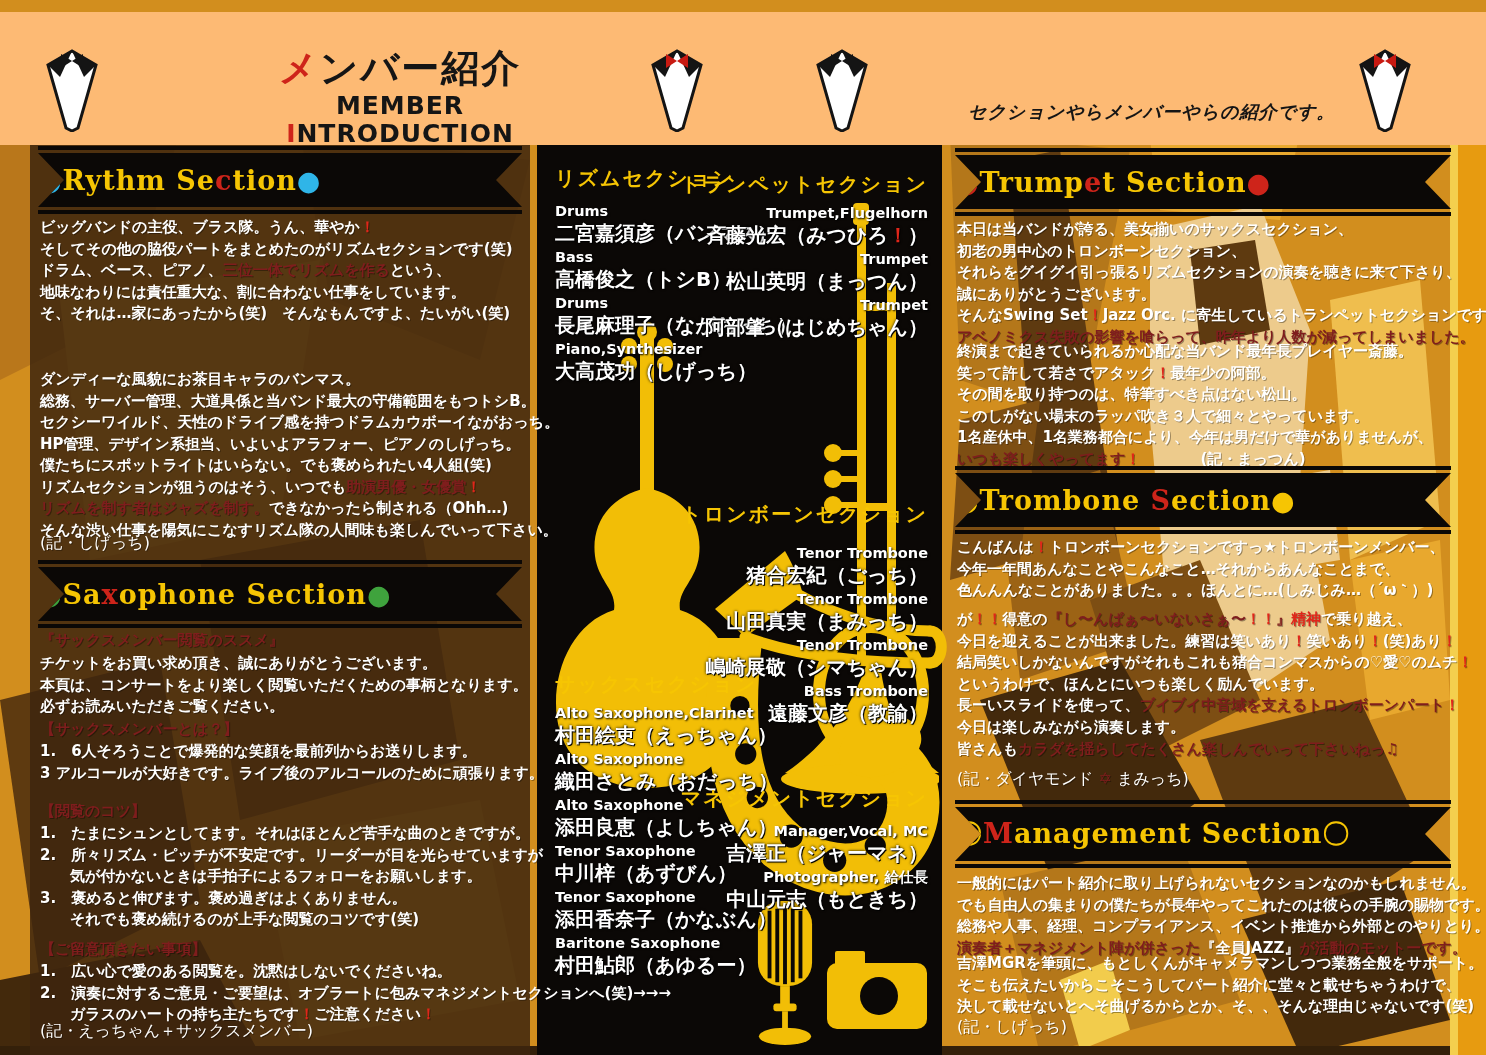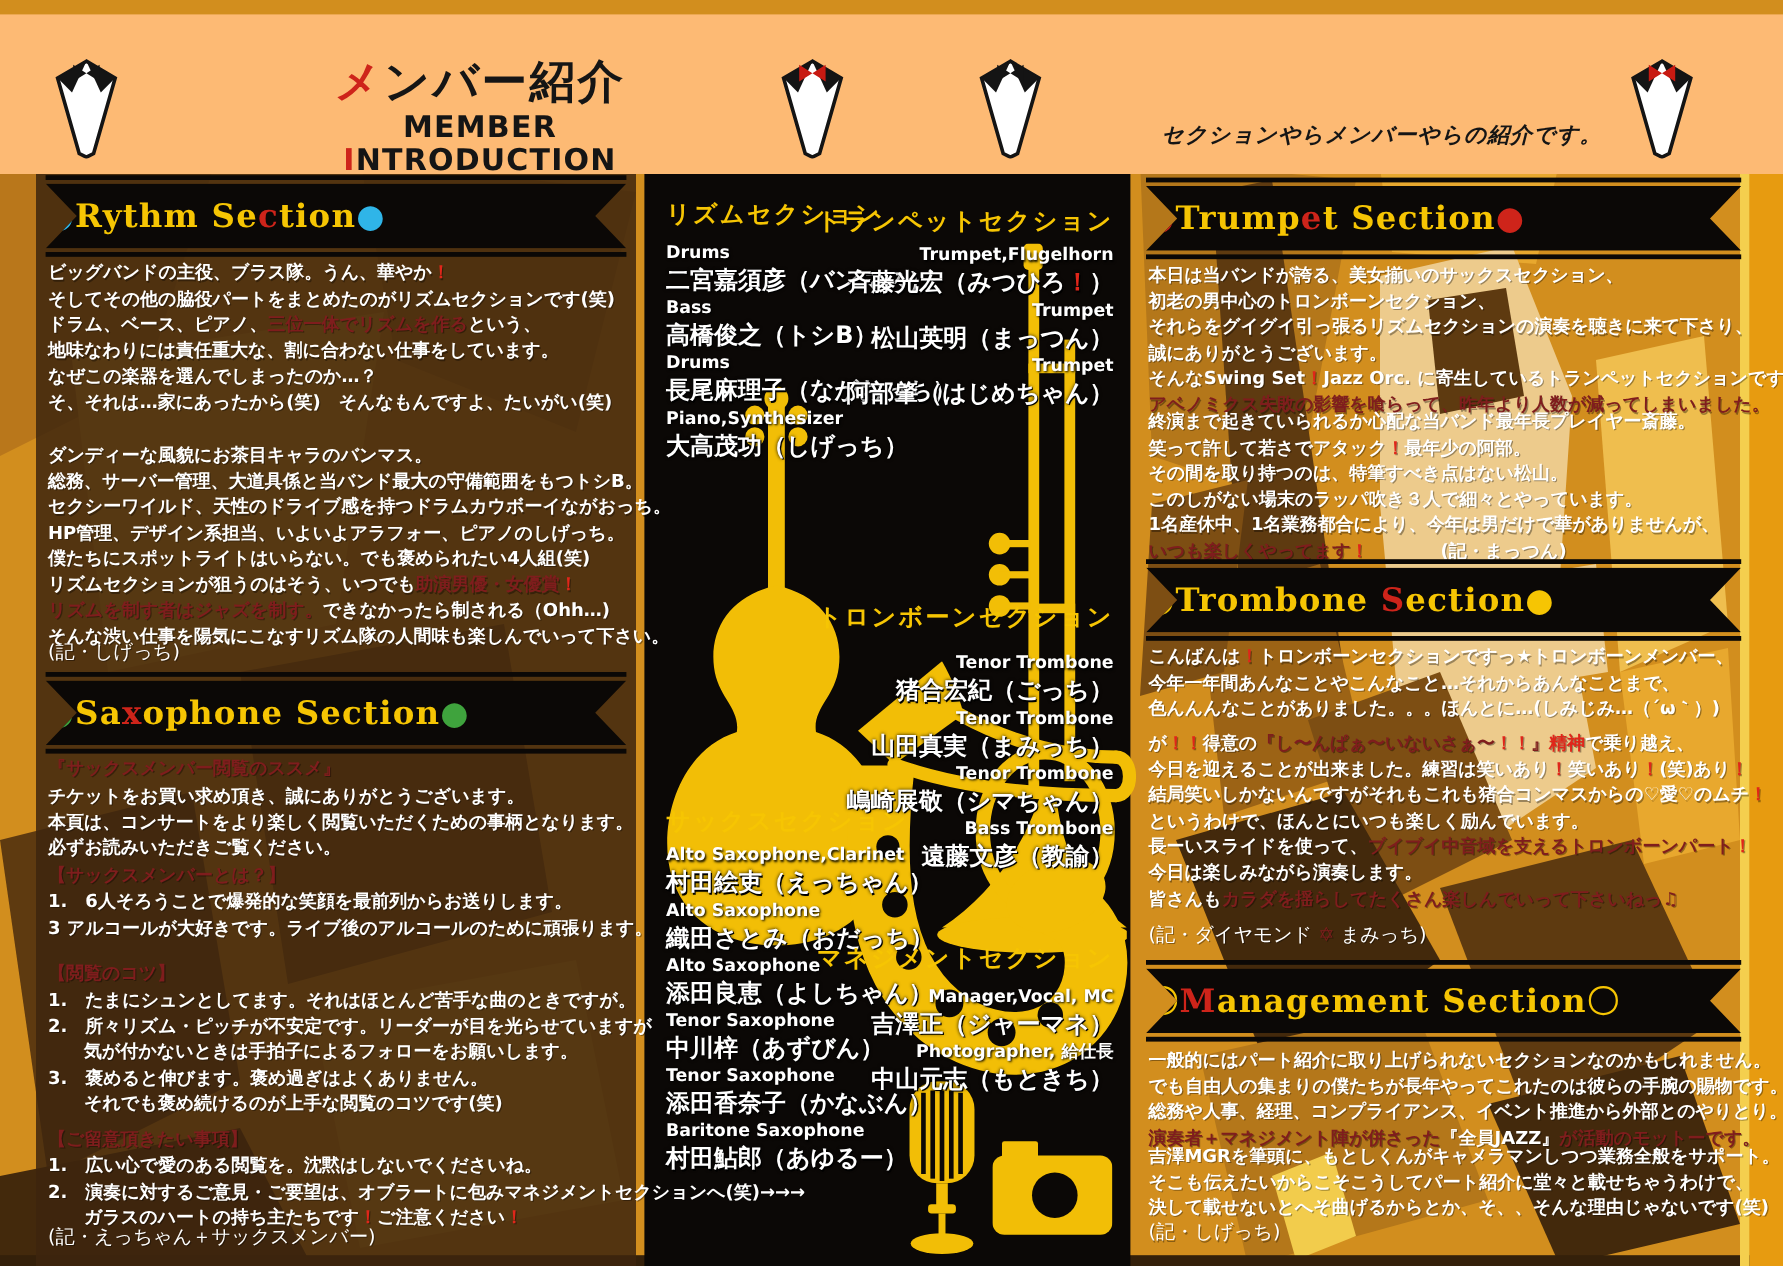--- a/index.html
+++ b/index.html
@@ -115,21 +115,20 @@
       <div class="ribbon">
         <div class="banner-title"><span class="seg-dot-cyan">●</span><span class="seg-ty">Rythm Se</span><span class="seg-tr">c</span><span class="seg-ty">tion</span><span class="seg-dot-cyan">●</span></div>
       </div>
       <div class="rule"></div>
     </div>
     <div class="tblock" style="top:84px">
         <div class="line"><span class="seg-w">ビッグバンドの主役、ブラス隊。うん、華やか</span><span class="seg-r">！</span></div>
         <div class="line"><span class="seg-w">そしてその他の脇役パートをまとめたのがリズムセクションです(笑)</span></div>
         <div class="line"><span class="seg-w">ドラム、ベース、ピアノ、</span><span class="seg-y">三位一体でリズムを作る</span><span class="seg-w">という、</span></div>
         <div class="line"><span class="seg-w">地味なわりには責任重大な、割に合わない仕事をしています。</span></div>
-        <div class="line"><span class="seg-w">なぜこの楽器を選んでしまったのか…？</span></div>
         <div class="line"><span class="seg-w">そ、それは…家にあったから(笑)　そんなもんですよ、たいがい(笑)</span></div>
       </div>
     <div class="tblock" style="top:236px">
         <div class="line"><span class="seg-w">ダンディーな風貌にお茶目キャラのバンマス。</span></div>
         <div class="line"><span class="seg-w">総務、サーバー管理、大道具係と当バンド最大の守備範囲をもつトシB。</span></div>
         <div class="line"><span class="seg-w">セクシーワイルド、天性のドライブ感を持つドラムカウボーイながおっち。</span></div>
         <div class="line"><span class="seg-w">HP管理、デザイン系担当、いよいよアラフォー、ピアノのしげっち。</span></div>
         <div class="line"><span class="seg-w">僕たちにスポットライトはいらない。でも褒められたい4人組(笑)</span></div>
         <div class="line"><span class="seg-w">リズムセクションが狙うのはそう、いつでも</span><span class="seg-y">助演男優・女優賞</span><span class="seg-r">！</span></div>
         <div class="line"><span class="seg-y">リズムを制す者はジャズを制す。</span><span class="seg-w">できなかったら制される（Ohh…)</span></div>

